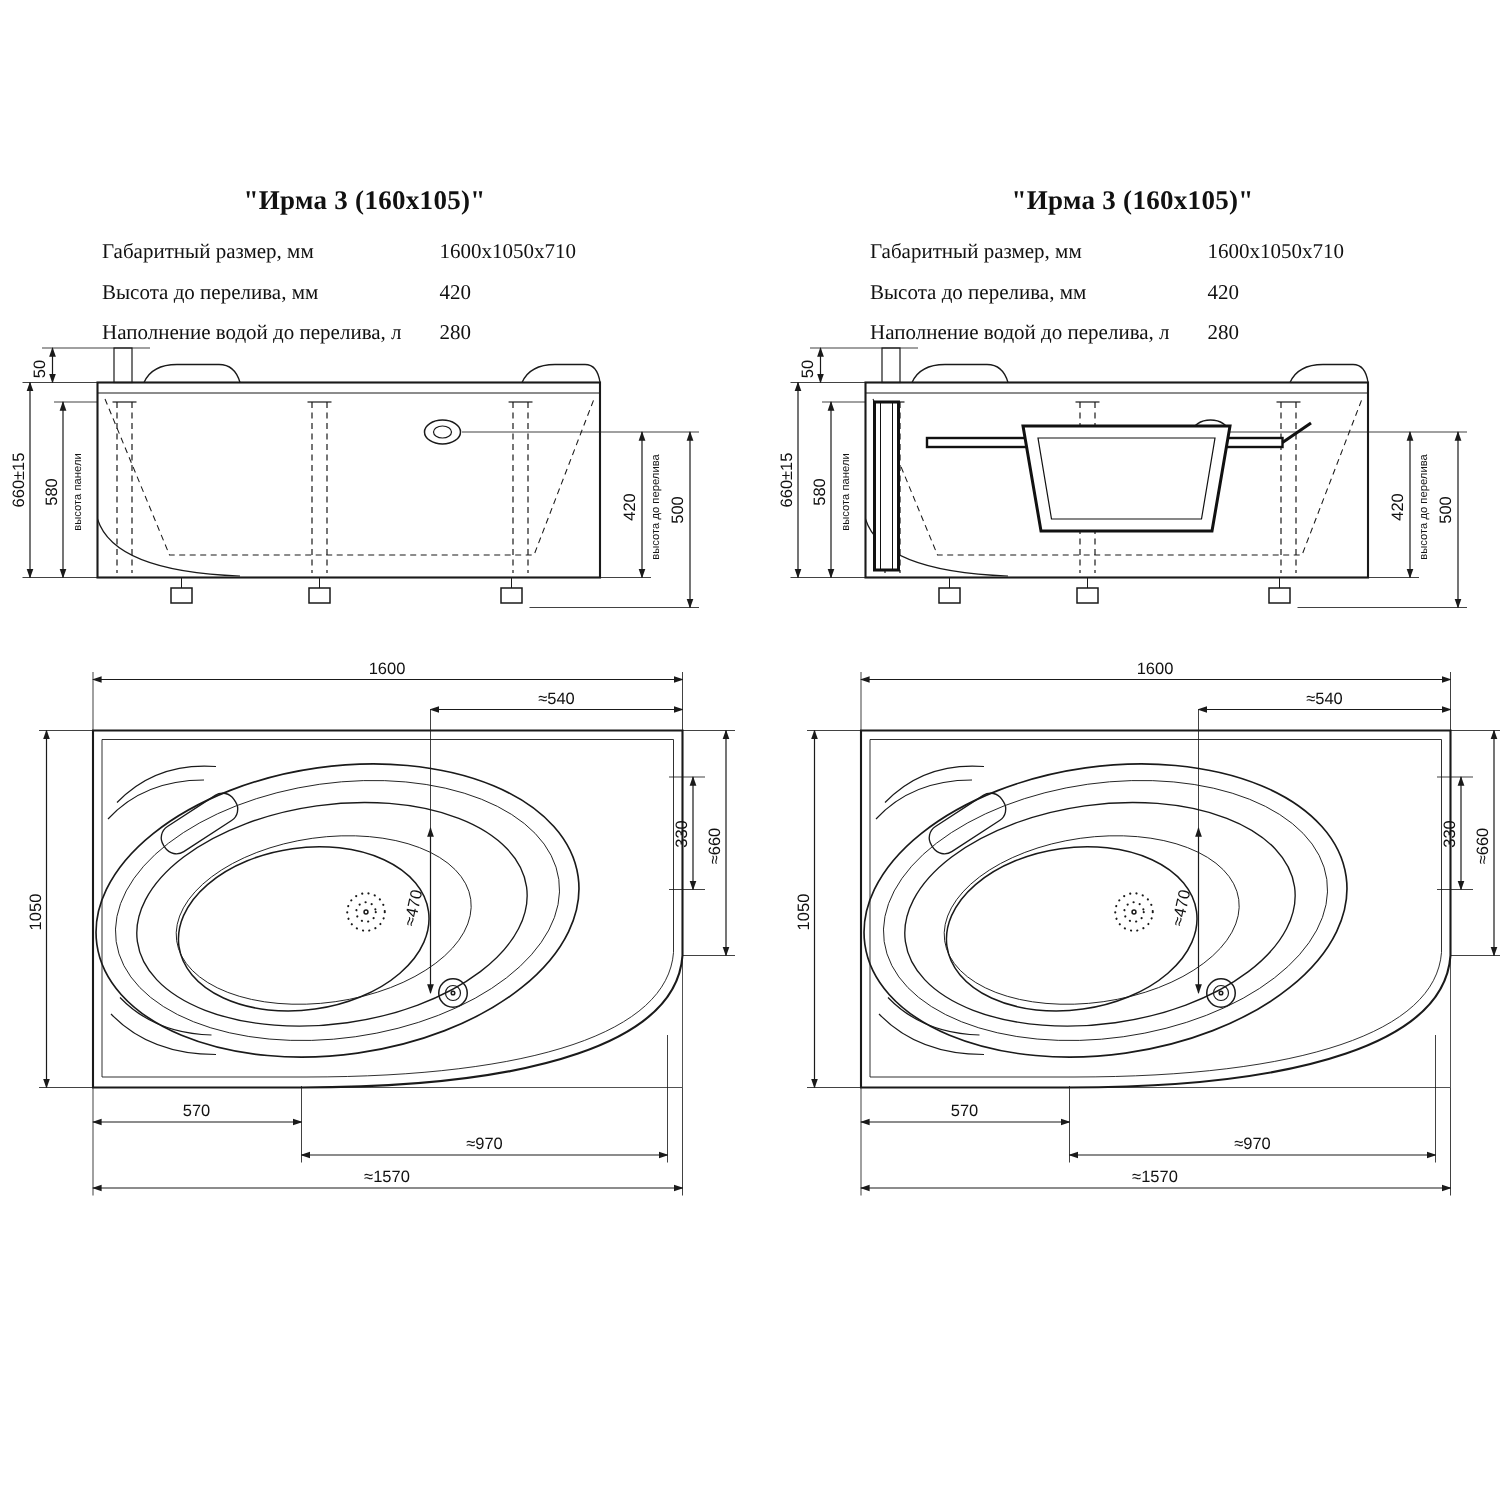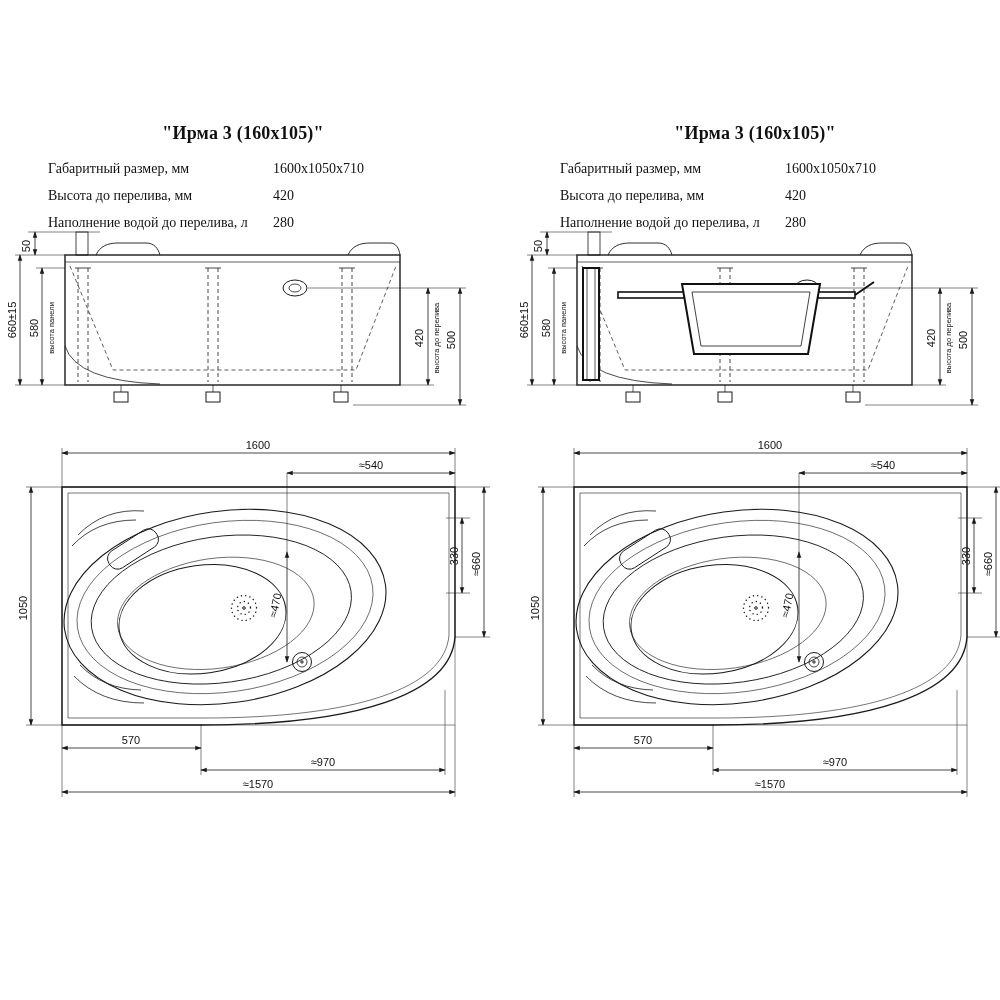--- a/index.html
+++ b/index.html
@@ -3,21 +3,21 @@
 <meta charset="utf-8">
 <style>
   *{margin:0;padding:0;box-sizing:border-box}
   html,body{width:1000px;height:1000px;background:#fff;overflow:hidden;
     font-family:"Liberation Serif",serif;color:#111;position:relative}
   .panel{position:absolute;top:105px;width:470px;height:880px}
   #panel-0{left:8px}
   #panel-1{left:520px}
   .title{position:absolute;top:18px;left:0;width:470px;text-align:center;
     font-size:18px;font-weight:bold;letter-spacing:.2px}
-  .specs{position:absolute;top:50px;left:40px;width:410px;font-size:14px}
+  .specs{position:absolute;top:50px;left:60px;width:410px;font-size:14px}
   .spec-row{display:flex;height:27px;align-items:center}
   .spec-label{width:225px}
   .spec-value{width:160px}
   svg{position:absolute;left:0;overflow:visible}
   svg text{font-family:"Liberation Sans",sans-serif;font-size:11px;fill:#111;text-anchor:middle}
   svg text.tiny{font-size:7.5px}
   .thin line{stroke:#1a1a1a;stroke-width:.55}
   .dim line{stroke:#1a1a1a;stroke-width:.8;fill:none}
   .draw path,.draw rect,.draw line,.draw ellipse,.draw circle{fill:none;stroke:#1a1a1a}
   .dash{stroke-dasharray:4 3}

